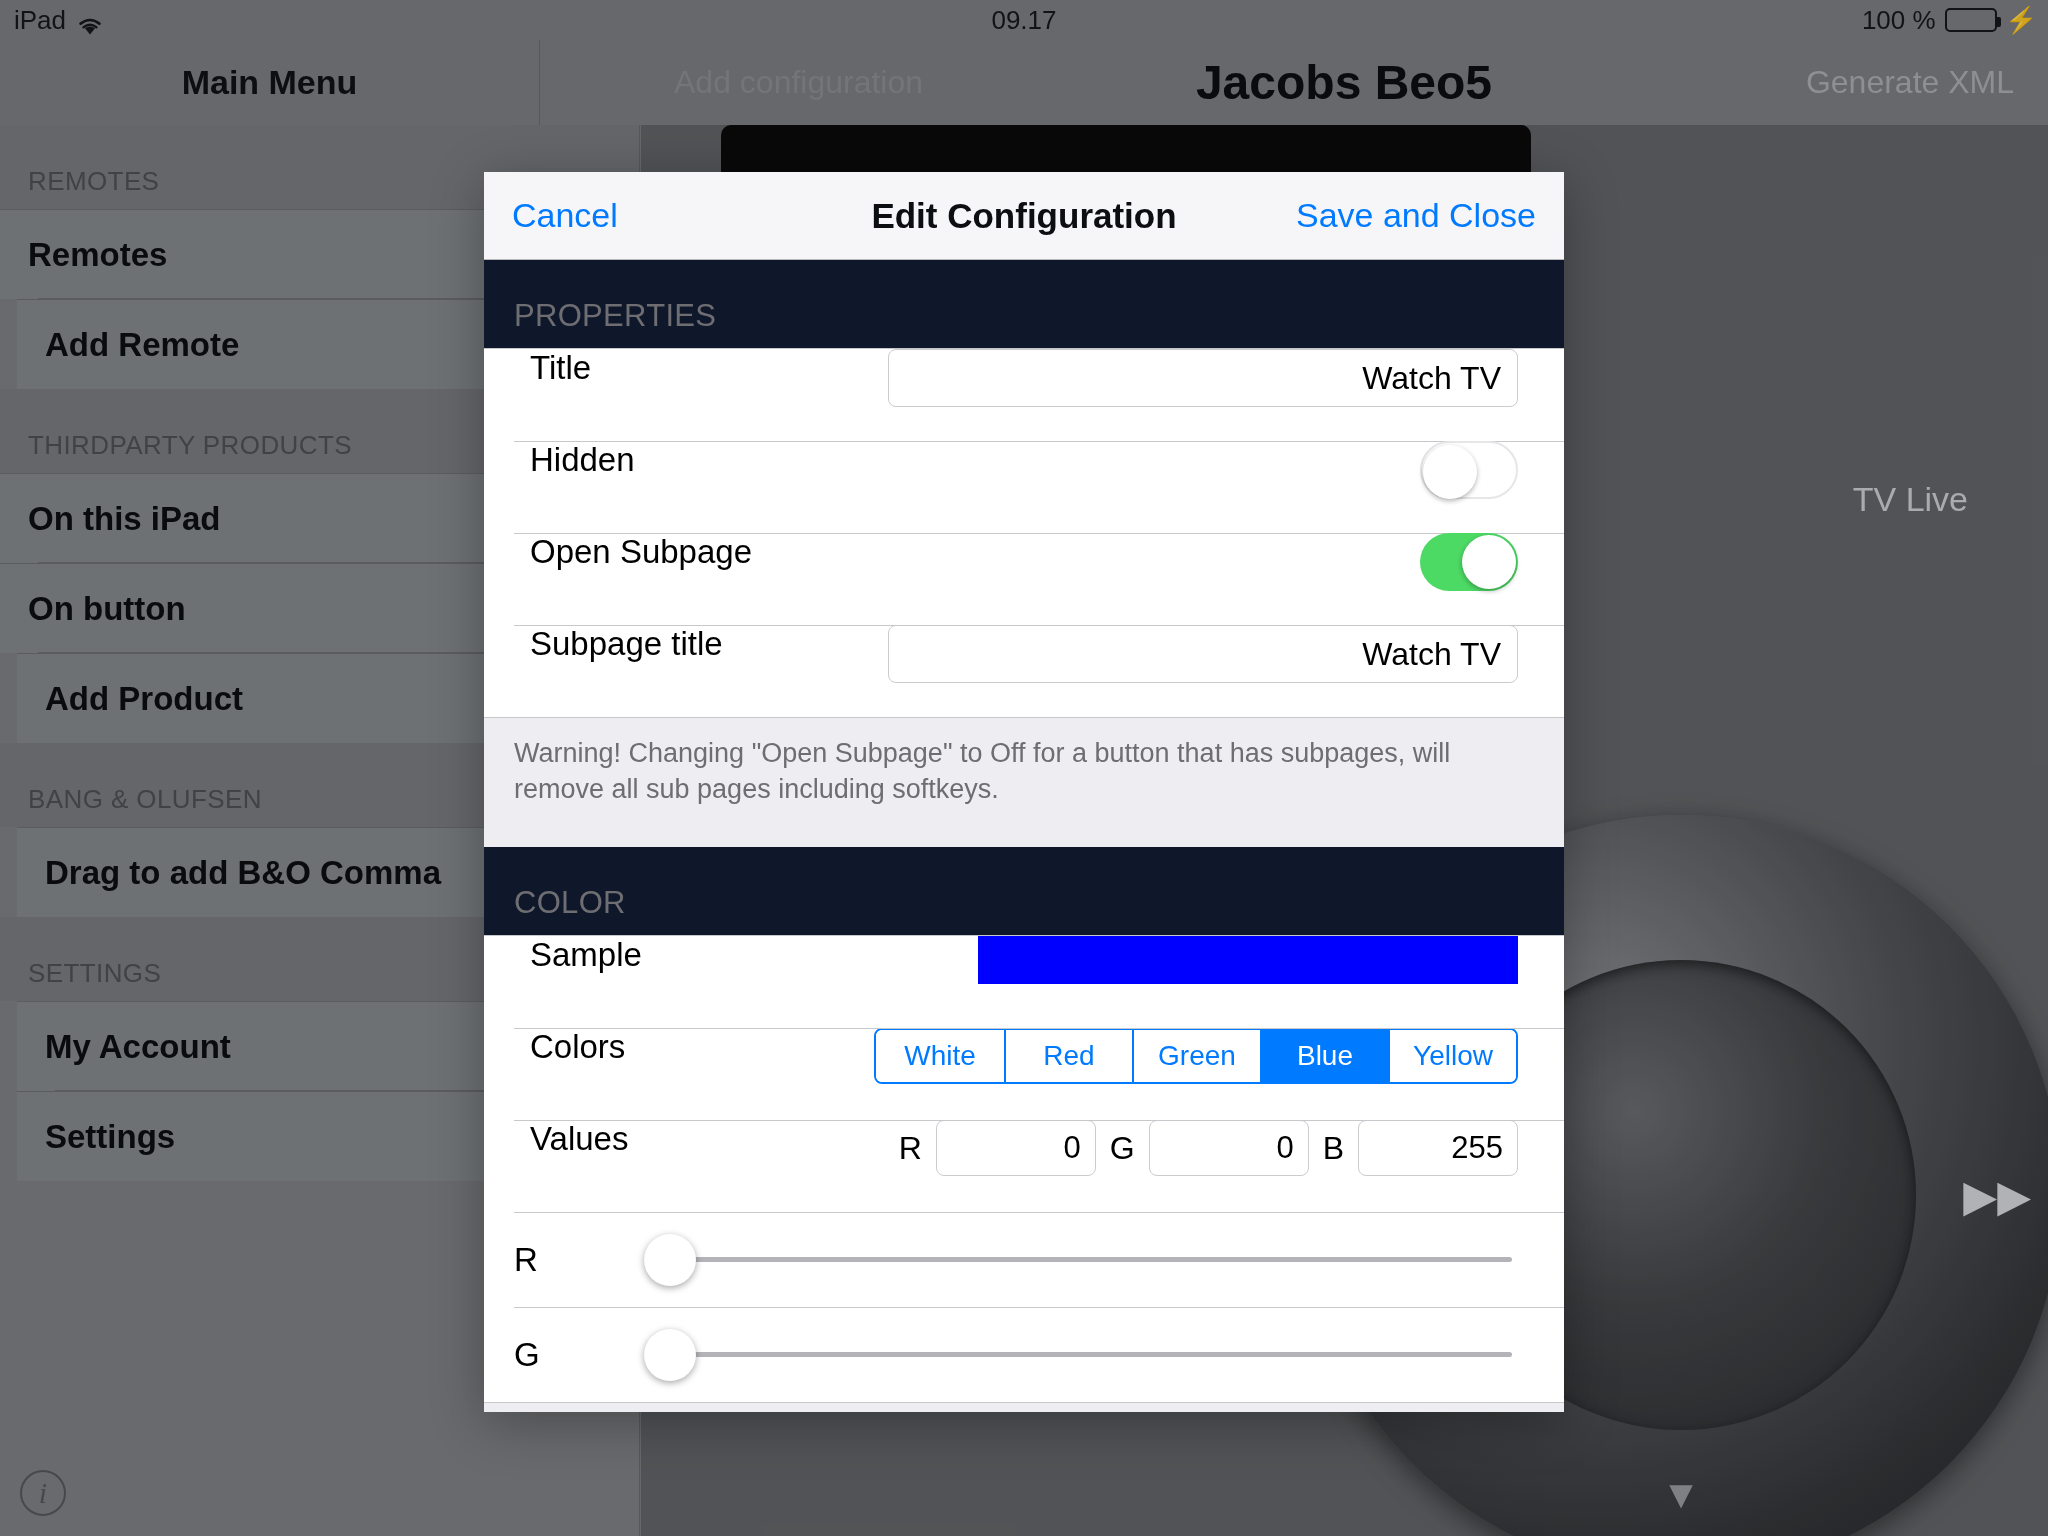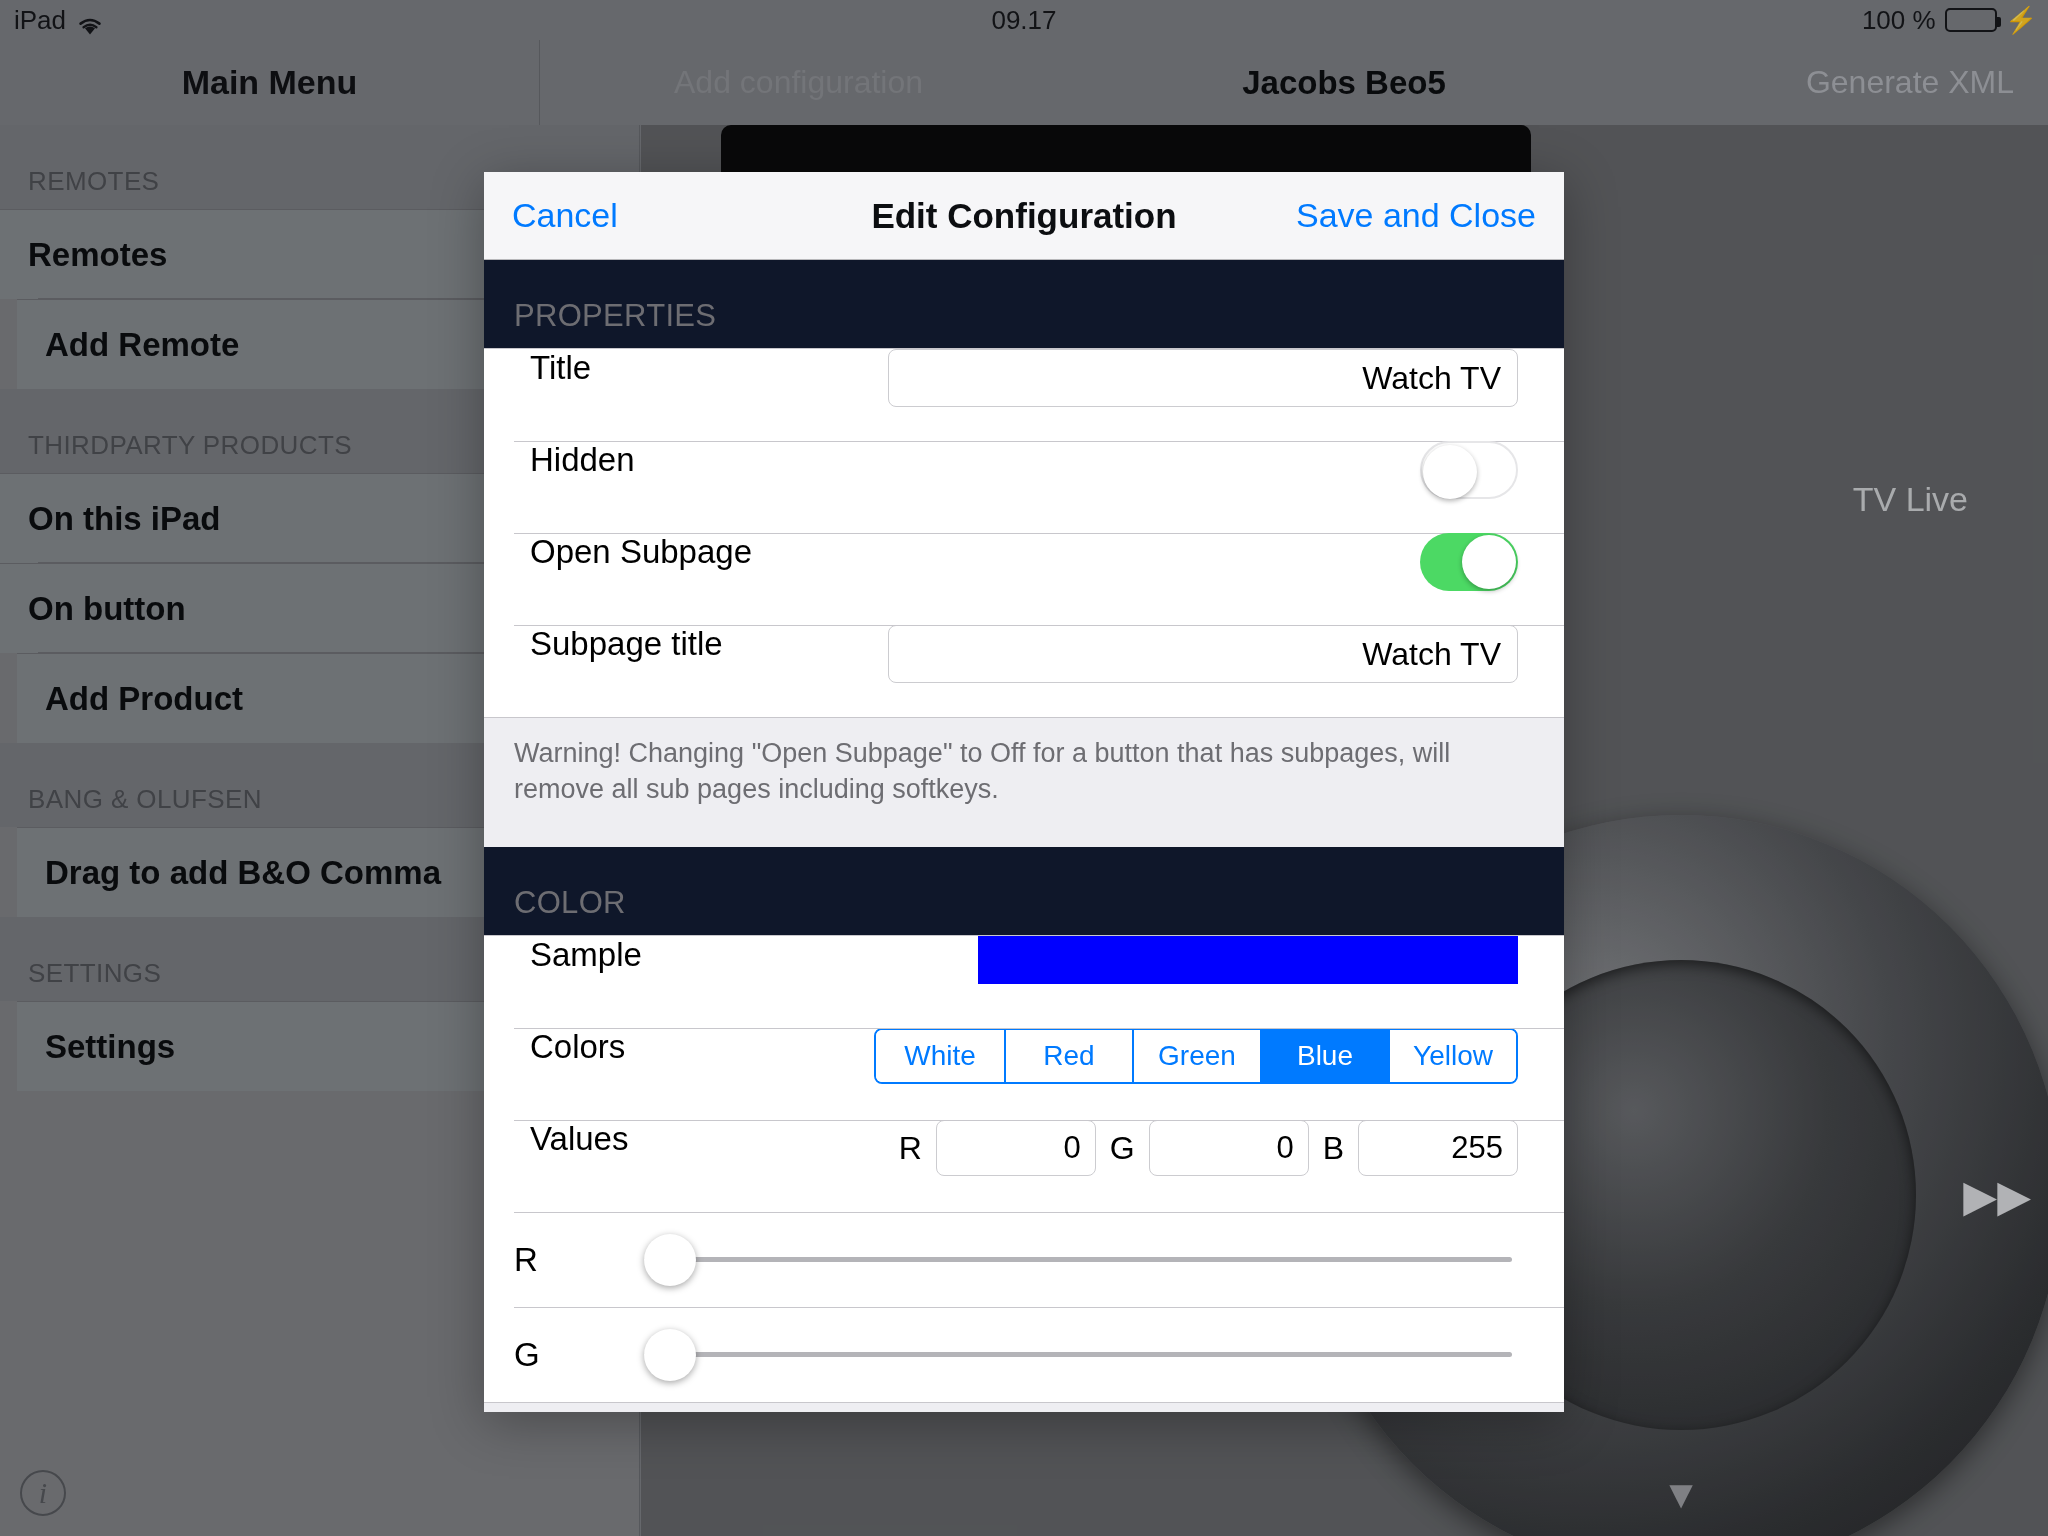--- a/index.html
+++ b/index.html
@@ -47,21 +47,21 @@
   }
   .nav-left-title { font-size: 34px; font-weight: bold; color: #101215; }
 
   .nav-right {
     position: absolute; top: 40px; left: 640px; right: 0; height: 85px;
     display: flex; align-items: center; padding: 0 34px;
   }
   .nav-btn-disabled { font-size: 32px; color: #8d8f94; }
   .nav-right-title {
     position: absolute; left: 0; right: 0; text-align: center;
-    font-size: 33px; font-weight: bold; color: #0c0e11;
+    font-size: 48px; font-weight: bold; color: #0c0e11;
   }
   .nav-right-action { margin-left: auto; font-size: 32px; color: #8d8f94; position: relative; z-index: 2; }
 
   
   .sidebar {
     position: absolute; top: 125px; left: 0; width: 640px; bottom: 0;
     background: #808286;
     border-right: 1px solid #6a6c71;
   }
   .sb-section-head {
@@ -331,20 +331,24 @@
           </div>
           <div class="sb-row center">
             <span class="sb-row-label">Add Product</span>
           </div>
           <div class="sb-section-head">BANG &amp; OLUFSEN</div>
           <div class="sb-row center">
             <span class="sb-row-label">Drag to add B&amp;O Comma</span>
           </div>
           <div class="sb-section-head">SETTINGS</div>
           <div class="sb-row center">
+            <span class="sb-row-label">My Account</span>
+            <span class="sb-sep"></span>
+          </div>
+          <div class="sb-row center">
             <span class="sb-row-label">Settings</span>
           </div>
         </div>
       <div class="info-btn">
         <span>i</span>
       </div>
     </div>
 
     <div class="dimmer"></div>
   </div>

